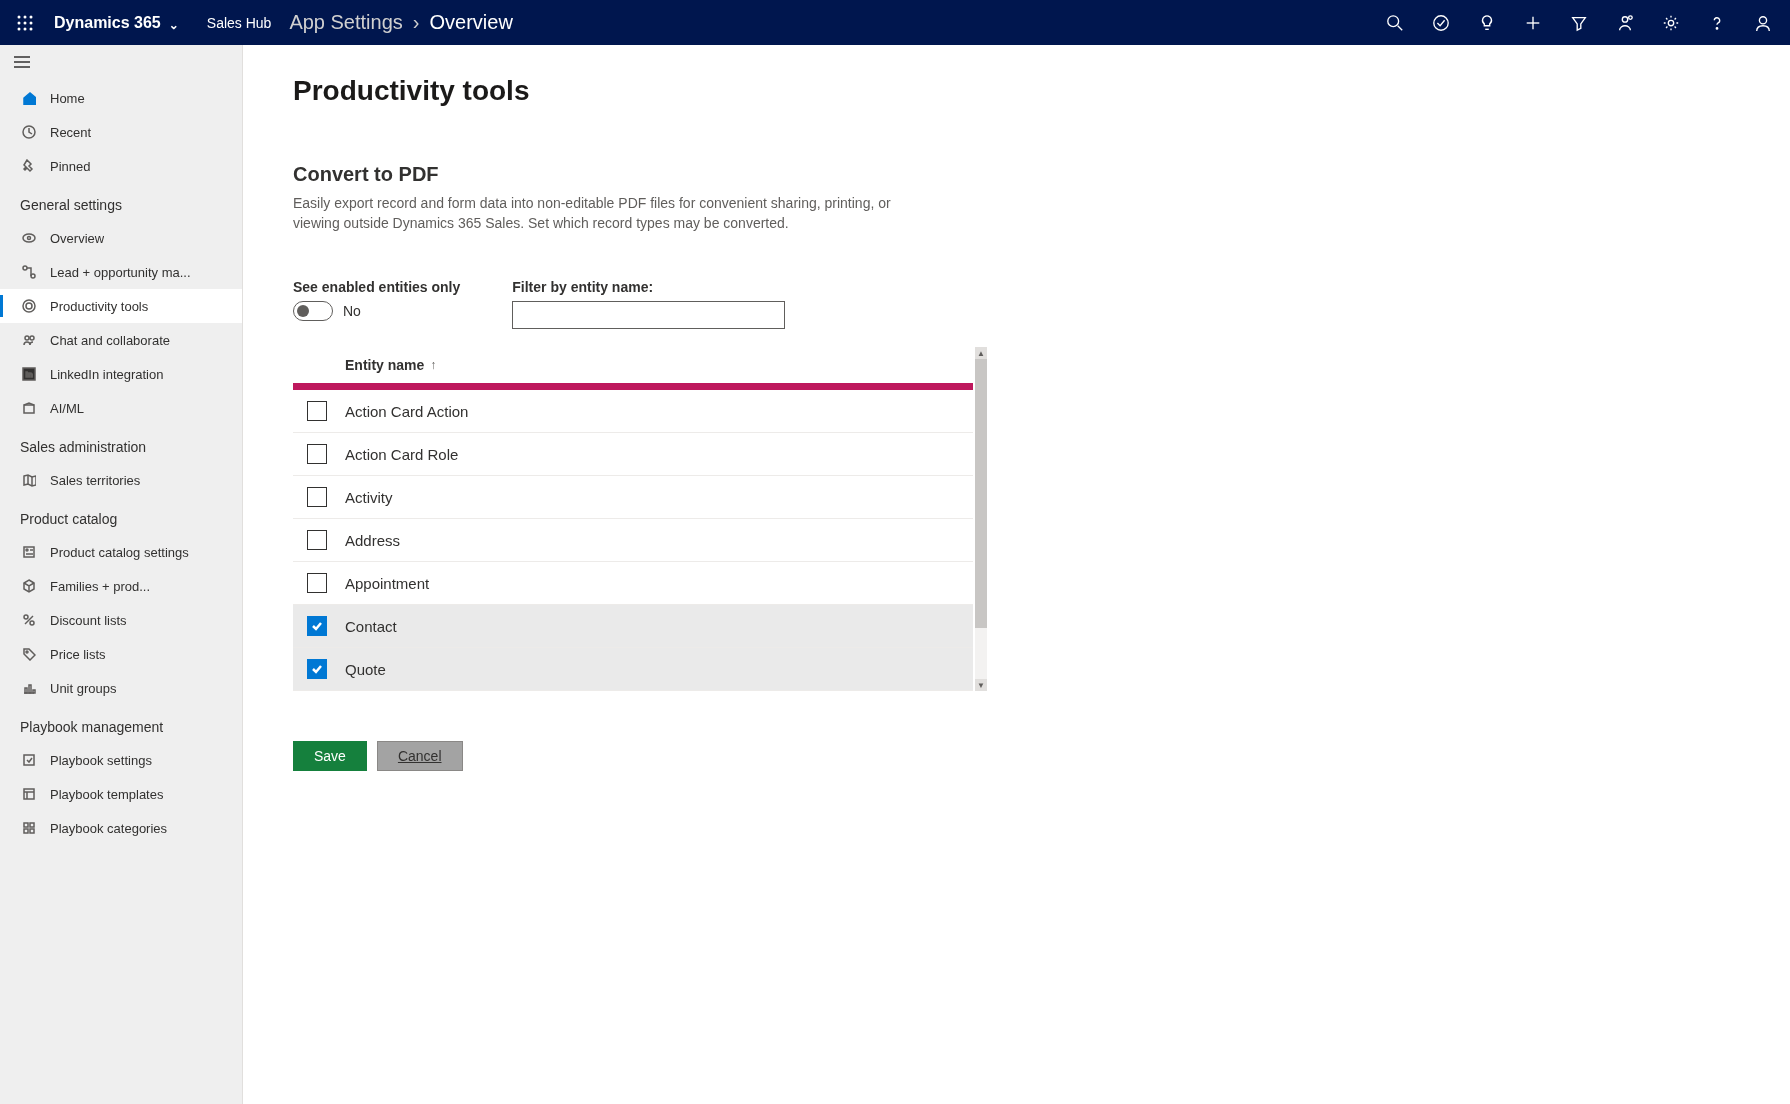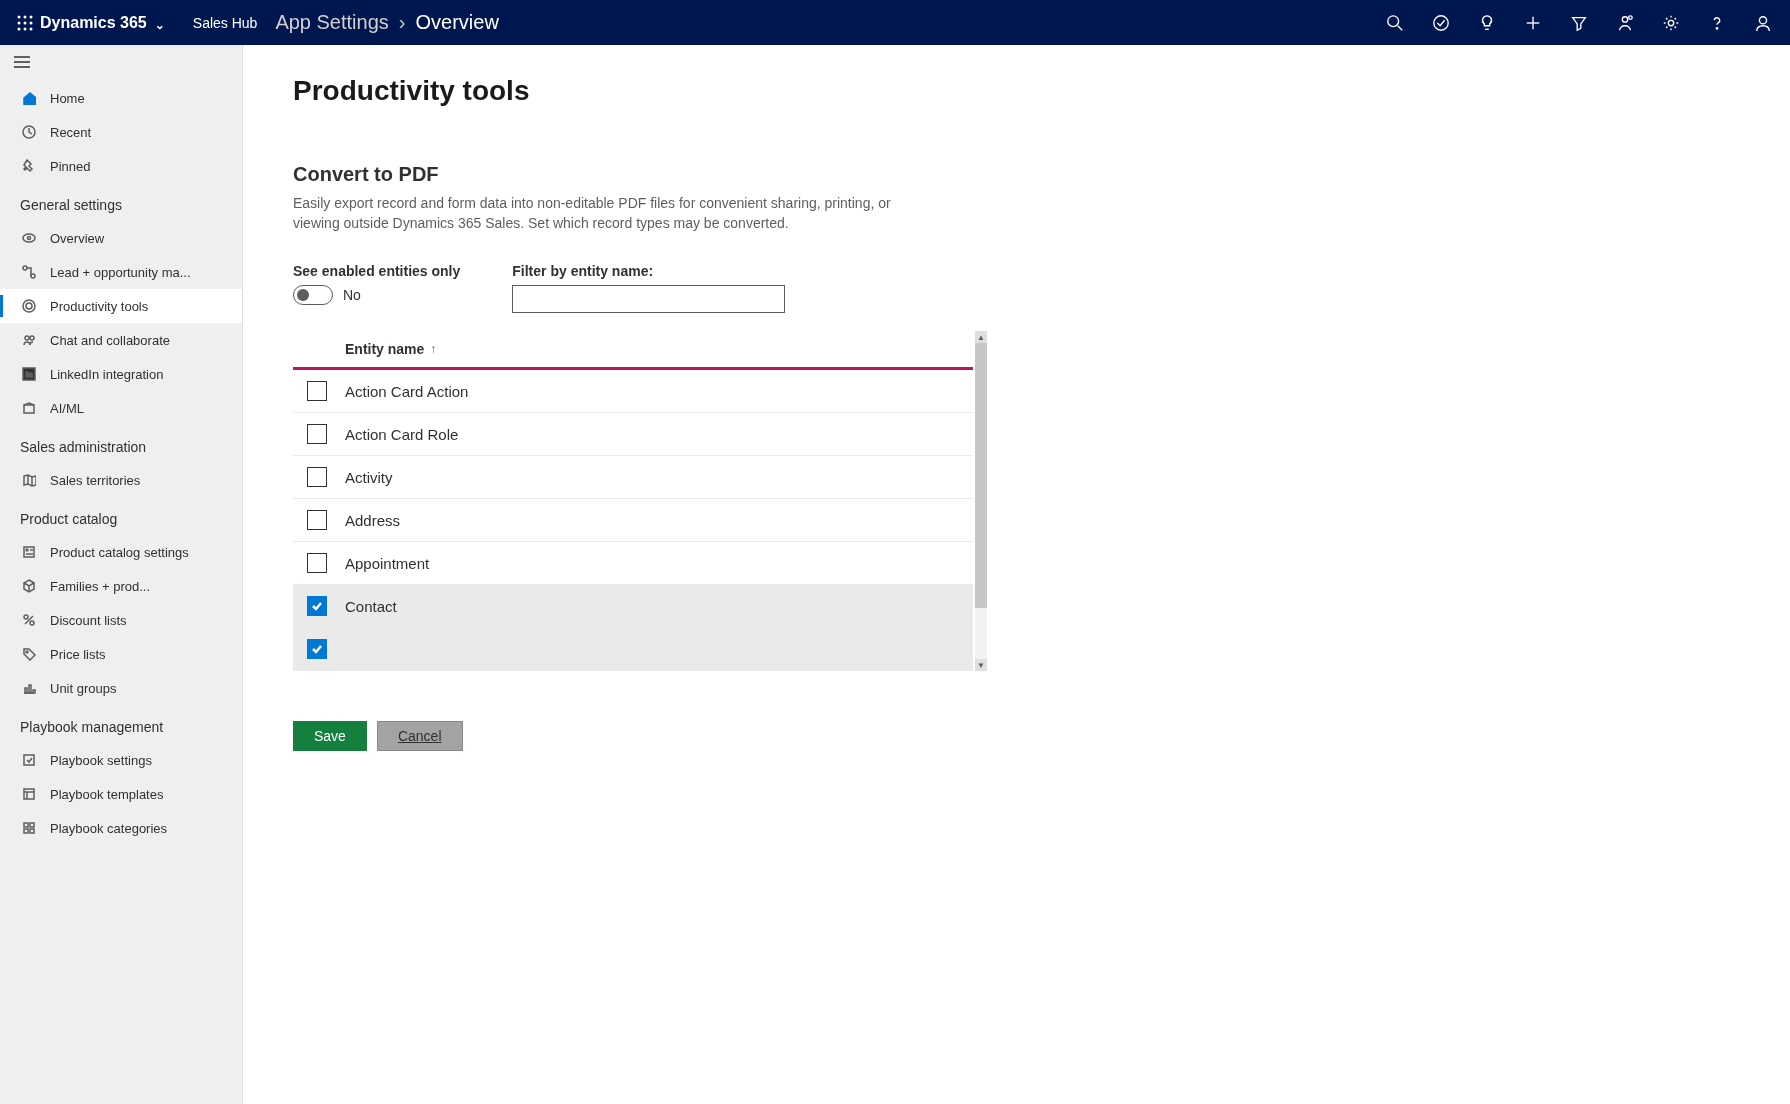--- a/index.html
+++ b/index.html
@@ -2,21 +2,21 @@
 <html><head>
   <meta charset="utf-8">
   <style>
     * { margin: 0; padding: 0; box-sizing: border-box; }
     body { font-family: 'Segoe UI', Tahoma, sans-serif; font-size: 14px; color: #323130; background: #fff; }
     
     
     .topbar { background: #00164e; color: #fff; height: 45px; display: flex; align-items: center; padding: 0 10px; }
     .waffle { width: 30px; display: flex; align-items: center; justify-content: center; cursor: pointer; }
     .waffle svg { width: 16px; height: 16px; }
-    .brand { font-size: 16px; font-weight: 600; display: flex; align-items: flex-end; gap: 8px; }
+    .brand { font-size: 16px; font-weight: 600; margin-left: 14px; display: flex; align-items: flex-end; gap: 8px; }
     .brand .chev { font-size: 12px; }
     .app-name { font-size: 14px; margin-left: 28px; font-weight: 400; }
     .breadcrumb-top { margin-left: 18px; font-size: 20px; display: flex; align-items: center; gap: 10px; color: #d0d0d0; }
     .breadcrumb-top span:last-child { color: #fff; }
     .topbar-spacer { flex: 1; }
     .topbar-icons { display: flex; gap: 28px; margin-right: 8px; }
     .topbar-icons .ticon { width: 18px; height: 18px; cursor: pointer; display: flex; align-items: center; justify-content: center; }
     .topbar-icons svg { width: 18px; height: 18px; stroke: #fff; fill: none; stroke-width: 1.5; }
     
     
@@ -35,30 +35,30 @@
     .nav-item .label { white-space: nowrap; overflow: hidden; text-overflow: ellipsis; }
     .nav-section { padding: 14px 14px 8px 20px; font-size: 14px; font-weight: 400; color: #323130; }
     
     
     .main { flex: 1; padding: 30px 40px 30px 50px; overflow-y: auto; }
     .page-title { font-size: 28px; font-weight: 600; color: #1b1a19; margin-bottom: 56px; }
     .section-title { font-size: 20px; color: #323130; margin-bottom: 8px; }
     .section-desc { font-size: 14px; color: #605e5c; max-width: 600px; line-height: 1.4; margin-bottom: 30px; }
     
     .controls-row { display: flex; gap: 52px; margin-bottom: 18px; }
-    .control-group { display: flex; flex-direction: column; gap: 6px; }
+    .control-group { display: flex; flex-direction: column; gap: 6px; margin-top: 16px; }
     .control-label { font-size: 14px; font-weight: 600; }
     .toggle-row { display: flex; align-items: center; gap: 10px; }
     .toggle { width: 40px; height: 20px; border: 1px solid #605e5c; border-radius: 10px; position: relative; cursor: pointer; background: #fff; }
     .toggle .knob { width: 12px; height: 12px; border-radius: 50%; background: #605e5c; position: absolute; top: 3px; left: 3px; }
     .filter-input { width: 273px; height: 28px; border: 1px solid #605e5c; padding: 0 8px; font-size: 14px; }
     
     
     .entity-table { width: 680px; position: relative; }
-    .table-header { display: flex; align-items: center; padding: 10px 14px; border-bottom: 3px solid #be185d; font-weight: 600; }
+    .table-header { display: flex; align-items: center; padding: 10px 14px; border-bottom: 7px solid #be185d; font-weight: 600; }
     .col-check { width: 38px; }
     .col-name { flex: 1; display: flex; align-items: center; gap: 6px; }
     .sort-arrow { font-size: 12px; color: #605e5c; }
     .table-row { display: flex; align-items: center; padding: 11px 14px; border-bottom: 1px solid #edebe9; }
     .table-row.checked { background: #eaeaea; }
     .checkbox { width: 20px; height: 20px; border: 1px solid #323130; background: #fff; cursor: pointer; display: flex; align-items: center; justify-content: center; }
     .checkbox.checked { background: #0078d4; border-color: #0078d4; }
     .checkbox.checked svg { width: 14px; height: 14px; stroke: #fff; stroke-width: 2.5; fill: none; }
     .entity-name { font-size: 15px; }
     
@@ -418,20 +418,21 @@
             <div class="col-name entity-name">Contact</div>
           </div>
           <div class="table-row checked">
             <div class="col-check">
               <div class="checkbox checked">
                 <svg viewBox="0 0 14 14">
                   <path d="M3 7l3 3 5-6"></path>
                 </svg>
               </div>
             </div>
+            <div class="col-name entity-name">Quote</div>
           </div>
         </div>
       <div class="scroll-track">
         <div class="scroll-arrow">▲</div>
         <div class="scroll-thumb"></div>
         <div class="scroll-arrow" style="position:absolute;bottom:0;width:100%">▼</div>
       </div>
     </div>
 
     <div class="button-row">

